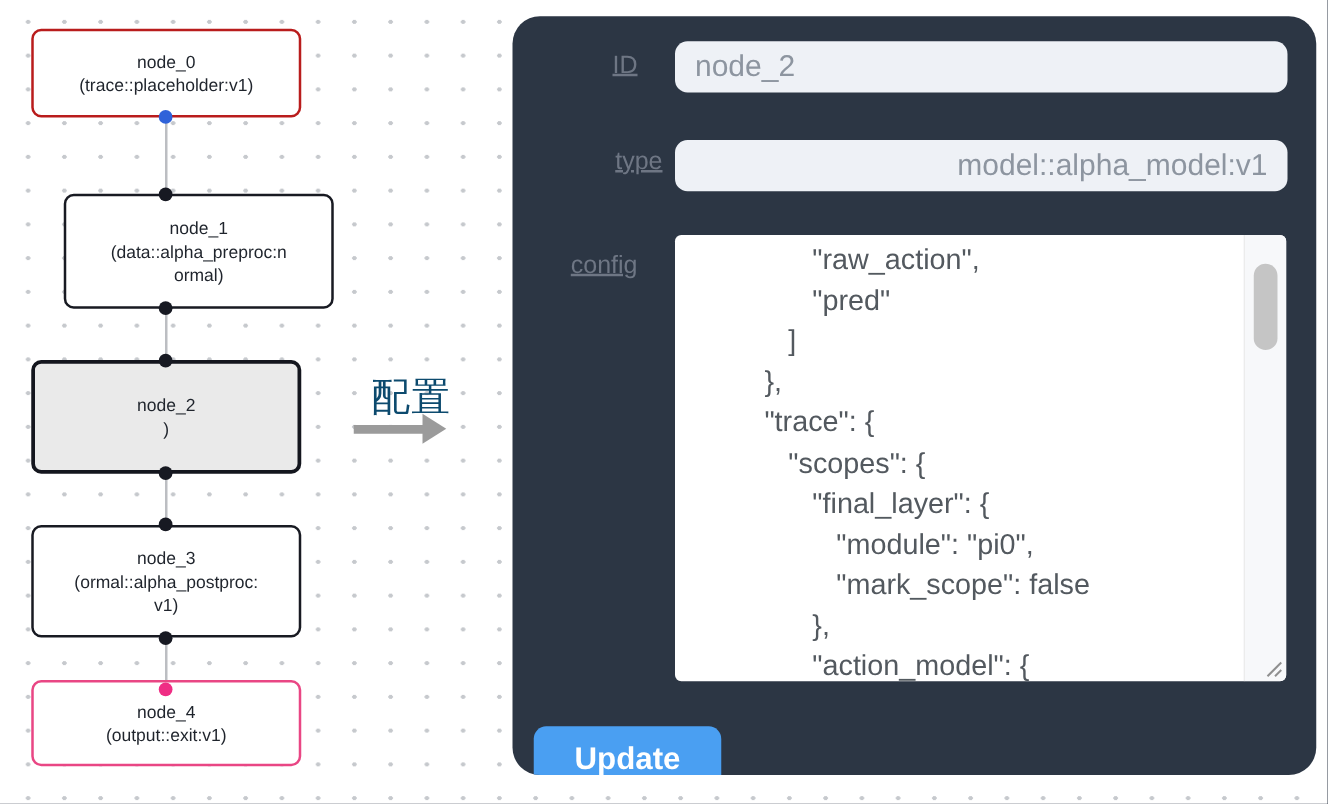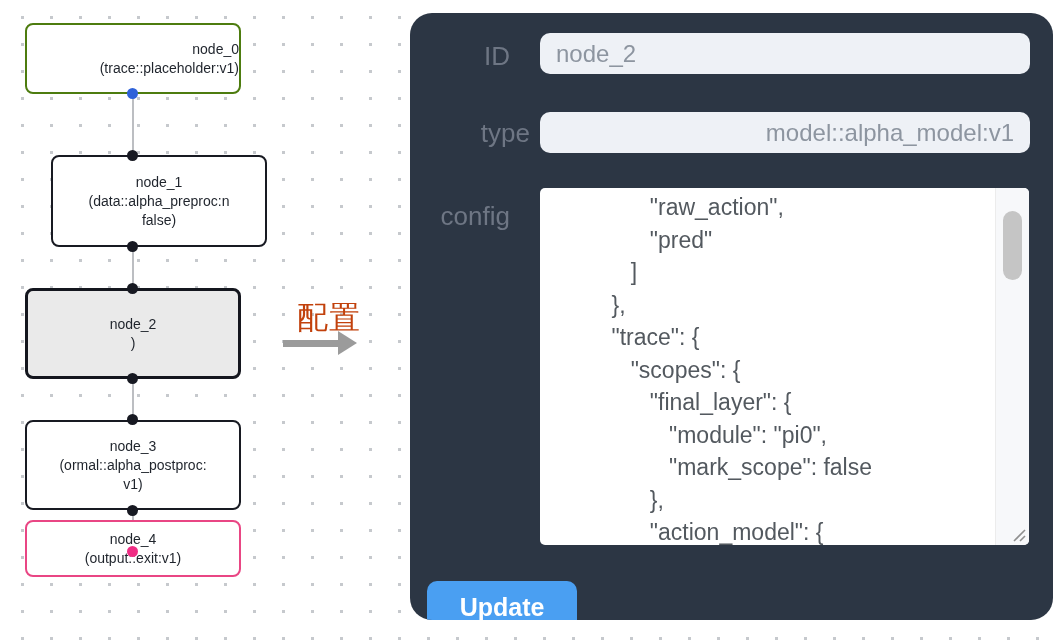--- a/index.html
+++ b/index.html
@@ -14,39 +14,39 @@
   }
 
   
   .edge-line { position:absolute; left:132px; top:94px; width:2px; height:458px; background:#bcbec2; z-index:0; }
   .flow-node {
     position:absolute; left:25px; width:216px; z-index:1;
     background:#ffffff; border:2px solid #181a22; border-radius:8px;
     display:flex; flex-direction:column; align-items:center; justify-content:center;
     font-size:14px; line-height:19px; color:#1f242c; text-align:center;
   }
-  .node-input    { border:2px solid #4d7c0f;align-items:flex-end; }
+  .node-input    { border:2px solid #b91c1c; }
   .node-selected { border:3px solid #14161e; background:#eaeaea; }
   .node-output   { border:2px solid #e94684; }
   .handle { position:absolute; width:11px; height:11px; border-radius:50%; z-index:2; left:127px; }
   .handle-black { background:#171922; }
   .handle-blue  { background:#2f62d9; }
   .handle-pink  { background:#ef2d84; }
 
   
-  .annot-label { position:absolute; left:297px; top:297px; font-size:31px; color:#c2410c; z-index:3; letter-spacing:1px; }
+  .annot-label { position:absolute; left:297px; top:297px; font-size:31px; color:#0c4a6e; z-index:3; letter-spacing:1px; }
   .arrow-shaft { position:absolute; left:283px; top:340px; width:56px; height:7px; background:#9b9b9b; z-index:3; }
   .arrow-head  { position:absolute; left:338px; top:331px; width:0; height:0; z-index:3;
                  border-top:12px solid transparent; border-bottom:12px solid transparent; border-left:19px solid #9b9b9b; }
 
   
   .panel { position:absolute; left:410px; top:13px; width:643px; height:607px;
            background:#2c3644; border-radius:22px; overflow:hidden; z-index:4; }
   .field-label { position:absolute; left:0; width:100px; text-align:right;
-                 font-size:26px; color:#6e7684; }
+                 font-size:20px; color:#6e7684;text-decoration:underline; }
   .lbl-id     { top:28px; }
   .lbl-type   { top:105px;margin-left:20px; }
   .lbl-config { top:188px; }
   .field-input { position:absolute; left:130px; width:490px; height:41px;
                  background:#eef1f6; border:none; border-radius:10px;
                  font-family:"Liberation Sans", sans-serif; font-size:24px; color:#8d95a0;
                  padding:0 16px; outline:none; }
   .inp-id   { top:20px; }
   .inp-type { top:99px;text-align:right; }
 
@@ -71,32 +71,32 @@
 
 <div class="edge-line"></div>
 
 <div class="flow-node node-input" style="top:23px;height:71px;">
   <div>node_0</div>
   <div>(trace::placeholder:v1)</div>
 </div>
 <div class="flow-node" style="top:155px;height:92px;margin-left:26px;">
   <div>node_1</div>
   <div>(data::alpha_preproc:n</div>
-  <div>false)</div>
+  <div>ormal)</div>
 </div>
 <div class="flow-node node-selected" style="top:288px;height:91px;">
   <div>node_2</div>
   <div>)</div>
 </div>
 <div class="flow-node" style="top:420px;height:90px;">
   <div>node_3</div>
   <div>(ormal::alpha_postproc:</div>
   <div>v1)</div>
 </div>
-<div class="flow-node node-output" style="top:520px;height:57px;">
+<div class="flow-node node-output" style="top:544px;height:69px;">
   <div>node_4</div>
   <div>(output::exit:v1)</div>
 </div>
 
 <div class="handle handle-blue" style="top:88px;"></div>
 <div class="handle handle-black" style="top:150px;"></div>
 <div class="handle handle-black" style="top:241px;"></div>
 <div class="handle handle-black" style="top:283px;"></div>
 <div class="handle handle-black" style="top:373px;"></div>
 <div class="handle handle-black" style="top:414px;"></div>

